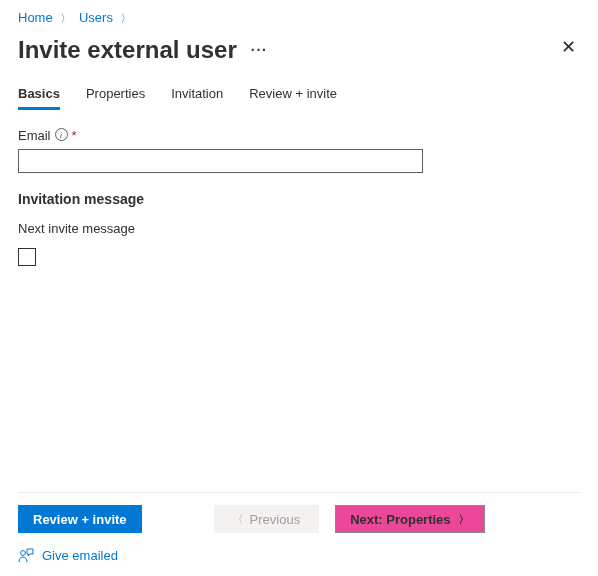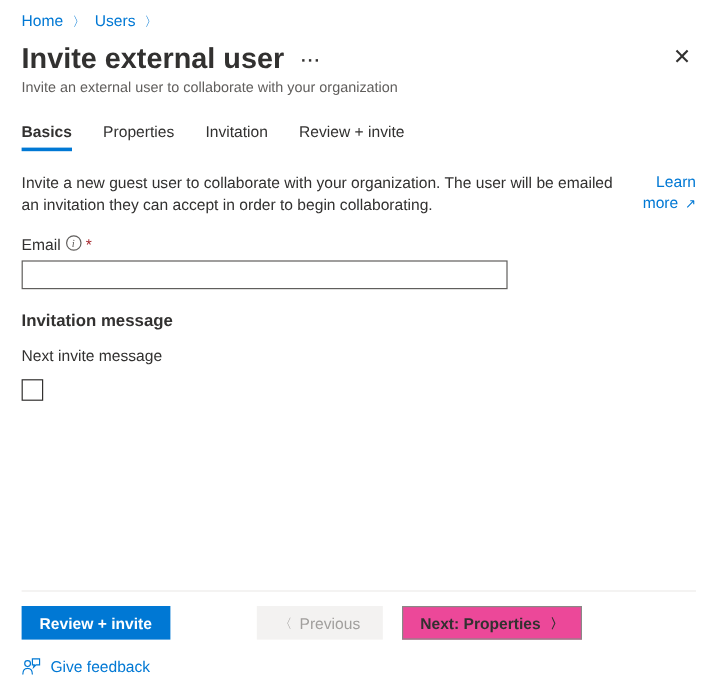--- a/index.html
+++ b/index.html
@@ -221,41 +221,32 @@
   <a>Users</a>
   <span class="sep">〉</span>
 </div>
 
 <div class="header">
   <div class="header-left">
     <div class="title">
       <span>Invite external user</span>
       <span class="more">···</span>
     </div>
-    <div class="subtitle">Invite an external user to collaborate with your organization</div>
   </div>
   <div class="close-btn">✕</div>
 </div>
 
 <div class="tabs">
   <div class="tab active">Basics</div>
   <div class="tab">Properties</div>
   <div class="tab">Invitation</div>
   <div class="tab">Review + invite</div>
 </div>
 
 <div class="body">
-  <div class="intro-row">
-    <div class="intro-text">Invite a new guest user to collaborate with your organization. The user will be emailed an invitation they can accept in order to begin collaborating.</div>
-    <div class="learn-more">
-      <span>Learn</span><br>
-      <span>more</span>
-      <span class="ext">↗</span>
-    </div>
-  </div>
 
 
   <div class="field">
     <div class="field-label">
       <span>Email</span>
       <span class="info-icon">i</span>
       <span class="req">*</span>
     </div>
     <input type="text" class="text-input" value="" style="">
   </div>
@@ -284,15 +275,15 @@
       <span>Next: Properties</span>
       <span class="chev">〉</span>
     </div>
   </div>
   <div class="feedback">
     <svg viewBox="0 0 16 16">
       <circle cx="5" cy="6" r="2.4" fill="none" stroke="#0078d4" stroke-width="1"></circle>
       <path d="M1 15 C1 11.5 3 10 5 10 C7 10 9 11.5 9 15" fill="none" stroke="#0078d4" stroke-width="1"></path>
       <path d="M9 2 L15 2 L15 7 L12 7 L10 9 L10.5 7 L9 7 Z" fill="none" stroke="#0078d4" stroke-width="1"></path>
     </svg>
-    <span>Give feedback</span>
+    <span>Give emailed</span>
   </div>
 </div>
 
 </body></html>

